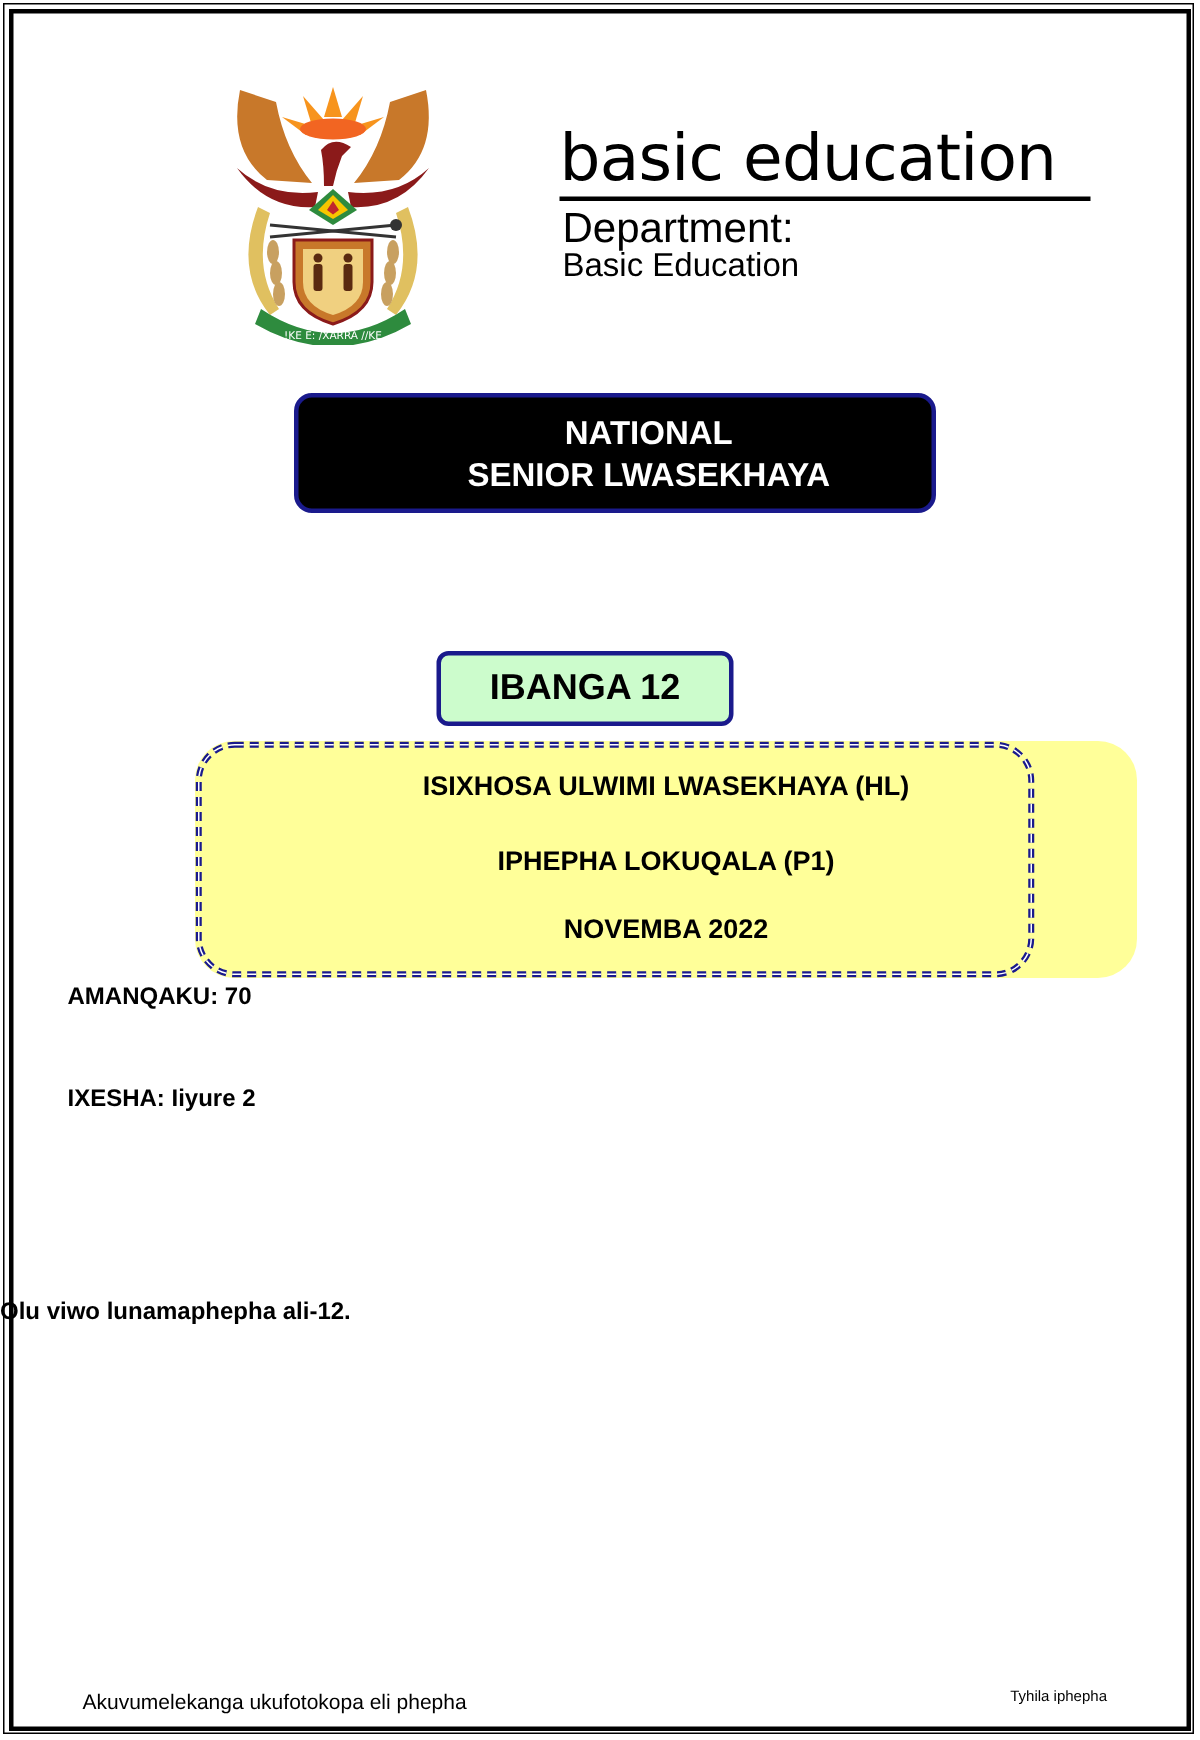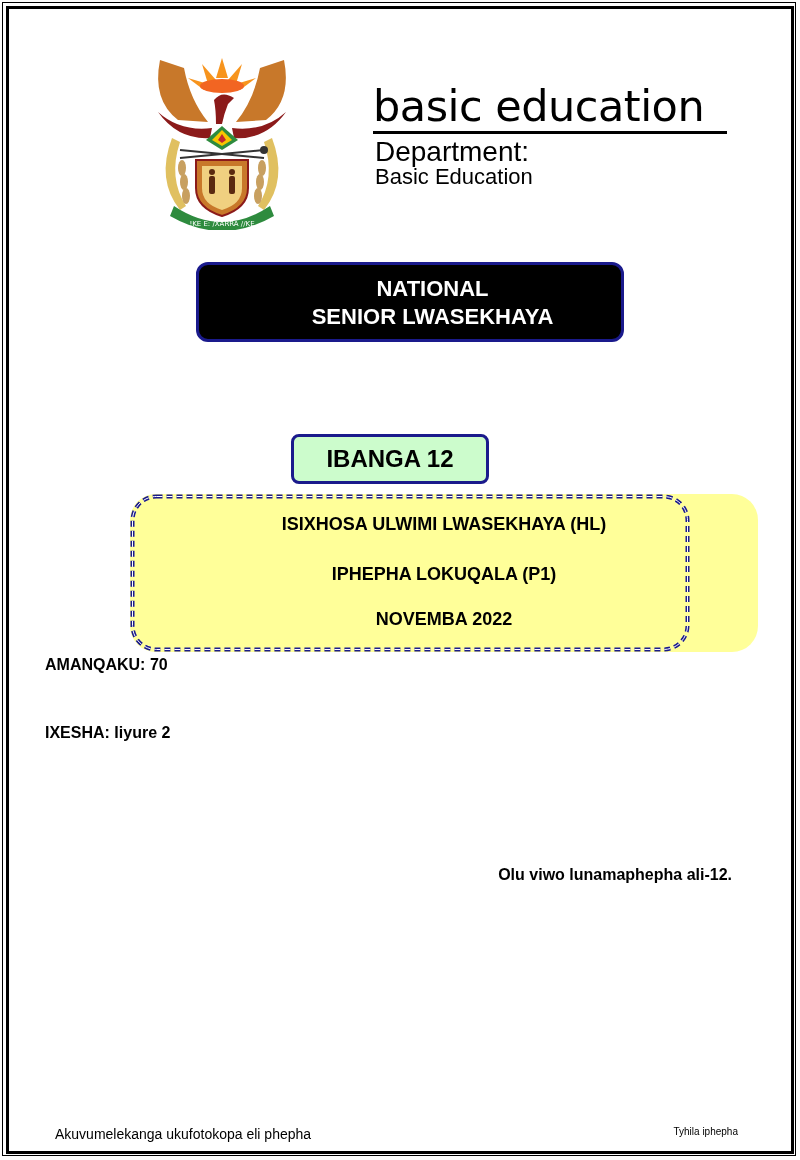--- a/index.html
+++ b/index.html
@@ -20,21 +20,21 @@
   .nsc-box { position: absolute; left: 196px; top: 262px; width: 428px; height: 80px; background: #000; border: 3px solid #1a1a8c; border-radius: 12px; box-sizing: border-box; color: #fff; text-align: center; font-weight: bold; font-size: 22px; line-height: 28px; padding-top: 10px; padding-left: 45px; }
 
   .grade-box { position: absolute; left: 291px; top: 402px; width: 198px; height: 50px; background: #ccfccc; border: 3px solid #1a1a8c; border-radius: 8px; box-sizing: border-box; text-align: center; font-weight: bold; font-size: 24px; line-height: 44px; margin-top: 32px; }
 
   .subject-box { position: absolute; left: 130px; top: 494px; width: 628px; height: 158px; background: #ffff99; border-radius: 26px; box-sizing: border-box; text-align: center; font-weight: bold; font-size: 18px; }
   .subject-box svg { position: absolute; left: 0; top: 0; }
   .subject-line { position: absolute; left: 0; width: 100%; text-align: center; }
 
   .info { position: absolute; left: 45px; font-weight: bold; font-size: 16px; white-space: nowrap; }
 
-  .pages { position: absolute; left: 0; width: 720px; top: 866px; text-align: right; font-weight: bold; font-size: 16px; padding-left: 12px; }
+  .pages { position: absolute; left: 0; width: 720px; top: 866px; text-align: left; font-weight: bold; font-size: 16px; }
 
   .footer-left { position: absolute; left: 55px; top: 1126px; font-size: 14px; white-space: nowrap; }
   .footer-right { position: absolute; right: 62px; top: 1126px; font-size: 10px; white-space: nowrap; }
 </style>
 </head>
 <body>
 
 <div class="border-outer"></div>
 <div class="border-inner"></div>
 

